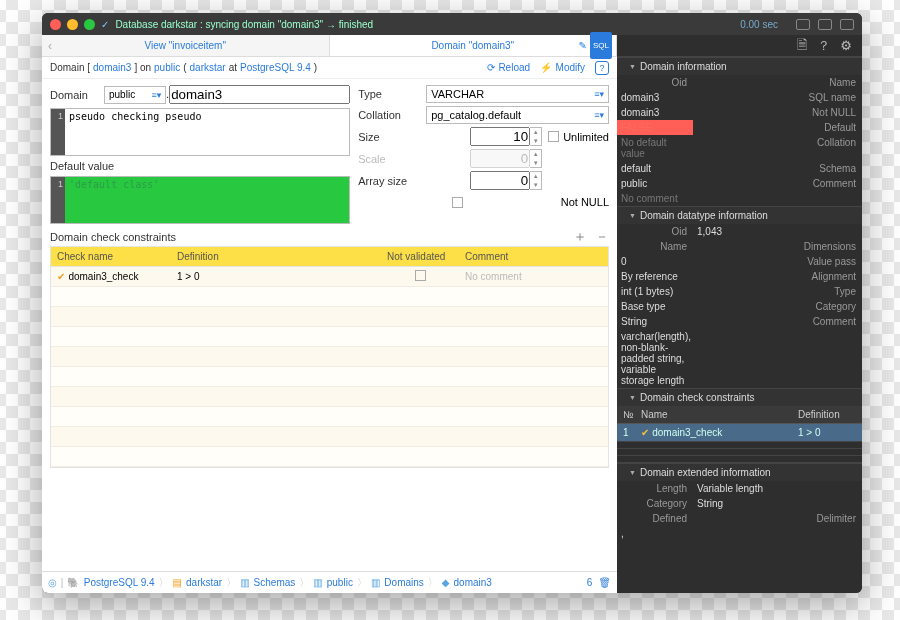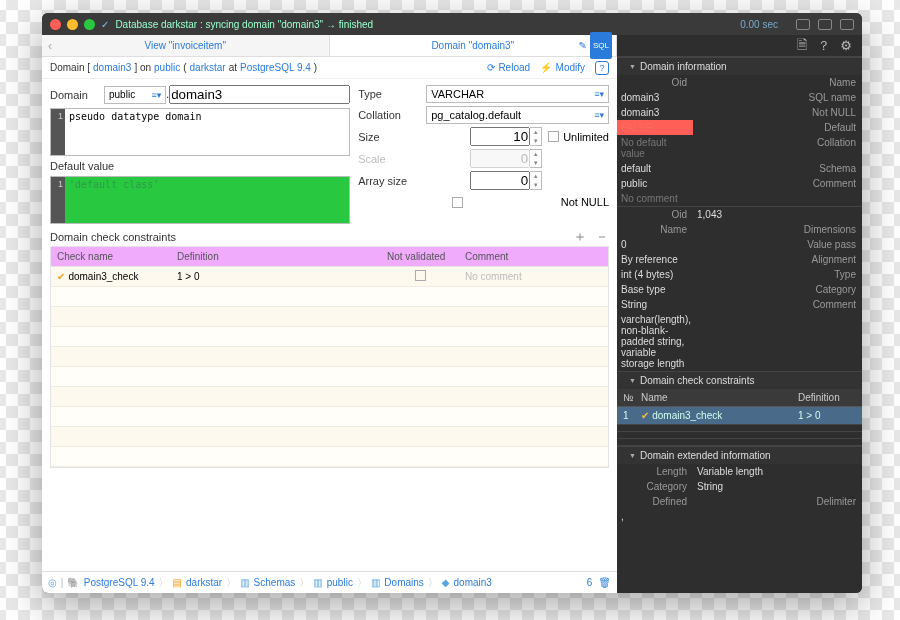--- a/index.html
+++ b/index.html
@@ -37,21 +37,21 @@
   .combo { flex:1; border:1px solid #bbb; height:18px; display:flex; align-items:center; padding:0 4px; justify-content:space-between; }
   .combo .cicon { color:#2a7bdc; font-size:9px; }
   .codebox { border:1px solid #bbb; height:48px; display:flex; }
   .gutter { width:14px; background:#555; color:#ccc; font-size:9px; text-align:right; padding:2px 2px 0 0; }
   .codetxt { flex:1; padding:2px 4px; font-family:Menlo,monospace; font-size:10px; }
   .codetxt.green { color:#2e9a4a; }
   .section-head { color:#333; font-size:11px; display:flex; align-items:center; }
   .section-head .hact { margin-left:auto; color:#888; font-size:14px; display:flex; gap:8px; }
   .table { border:1px solid #e4e4e4; }
   .thead, .trow { display:flex; height:20px; align-items:center; }
-  .thead { background:#f0abfc; border-bottom:1px solid #e4e4e4; color:#555; }
+  .thead { background:#fde047; border-bottom:1px solid #e4e4e4; color:#555; }
   .cell { padding:0 6px; overflow:hidden; white-space:nowrap; }
   .c1{width:120px}.c2{width:210px}.c3{width:78px}.c4{flex:1}
   .trow { border-bottom:1px solid #f1ede3; background:#fffef9; }
   .trow:nth-child(even){background:#fdf9ef;}
   .check { color:#f0a020; margin-right:3px; }
   .cbx { width:11px;height:11px;border:1px solid #aaa;display:inline-block;margin:0 auto; }
   .formgrid { display:grid; grid-template-columns:62px 1fr auto; gap:3px 6px; align-items:center; font-size:11px; }
   .fglabel { color:#333; text-align:left; }
   .disabled { color:#bbb; }
   .numwrap { display:flex;margin-left:44px; }
@@ -148,21 +148,21 @@
             <span class="lbl" style="width:54px">Domain</span>
             <div class="combo">
                 <span>public</span>
                 <span class="cicon">≡▾</span>
               </div>
             <span>.</span>
             <input class="inp" style="flex: 1 1 0%;" value="domain3">
           </div>
           <div class="codebox">
             <div class="gutter">1</div>
-            <div class="codetxt">pseudo datatype domain</div>
+            <div class="codetxt">pseudo checking pseudo</div>
           </div>
           <span class="lbl">Default value</span>
           <div class="codebox">
             <div class="gutter">1</div>
             <div class="codetxt green">'default class'</div>
           </div>
         </div>
 
         <div class="mright">
           <div class="formgrid">
@@ -344,30 +344,31 @@
           <div class="rk">Collation</div>
             <div class="rv">default</div>
           <div class="rk">Schema</div>
             <div class="rv">public</div>
           <div class="rk">Comment</div>
             <div class="rv dim">No comment</div>
         </div>
       </div>
 
       <div class="rsection">
+        <div class="rshead">Domain datatype information</div>
         <div class="rgrid">
           <div class="rk">Oid</div>
             <div class="rv">1,043</div>
           <div class="rk">Name</div>
           <div class="rk">Dimensions</div>
             <div class="rv">0</div>
           <div class="rk">Value pass</div>
             <div class="rv">By reference</div>
           <div class="rk">Alignment</div>
-            <div class="rv">int (4 bytes)</div>
+            <div class="rv">int (1 bytes)</div>
           <div class="rk">Type</div>
             <div class="rv">Base type</div>
           <div class="rk">Category</div>
             <div class="rv">String</div>
           <div class="rk">Comment</div>
             <div class="rv">varchar(length), non-blank-padded string, variable storage length</div>
         </div>
       </div>
 
       <div class="rsection">

